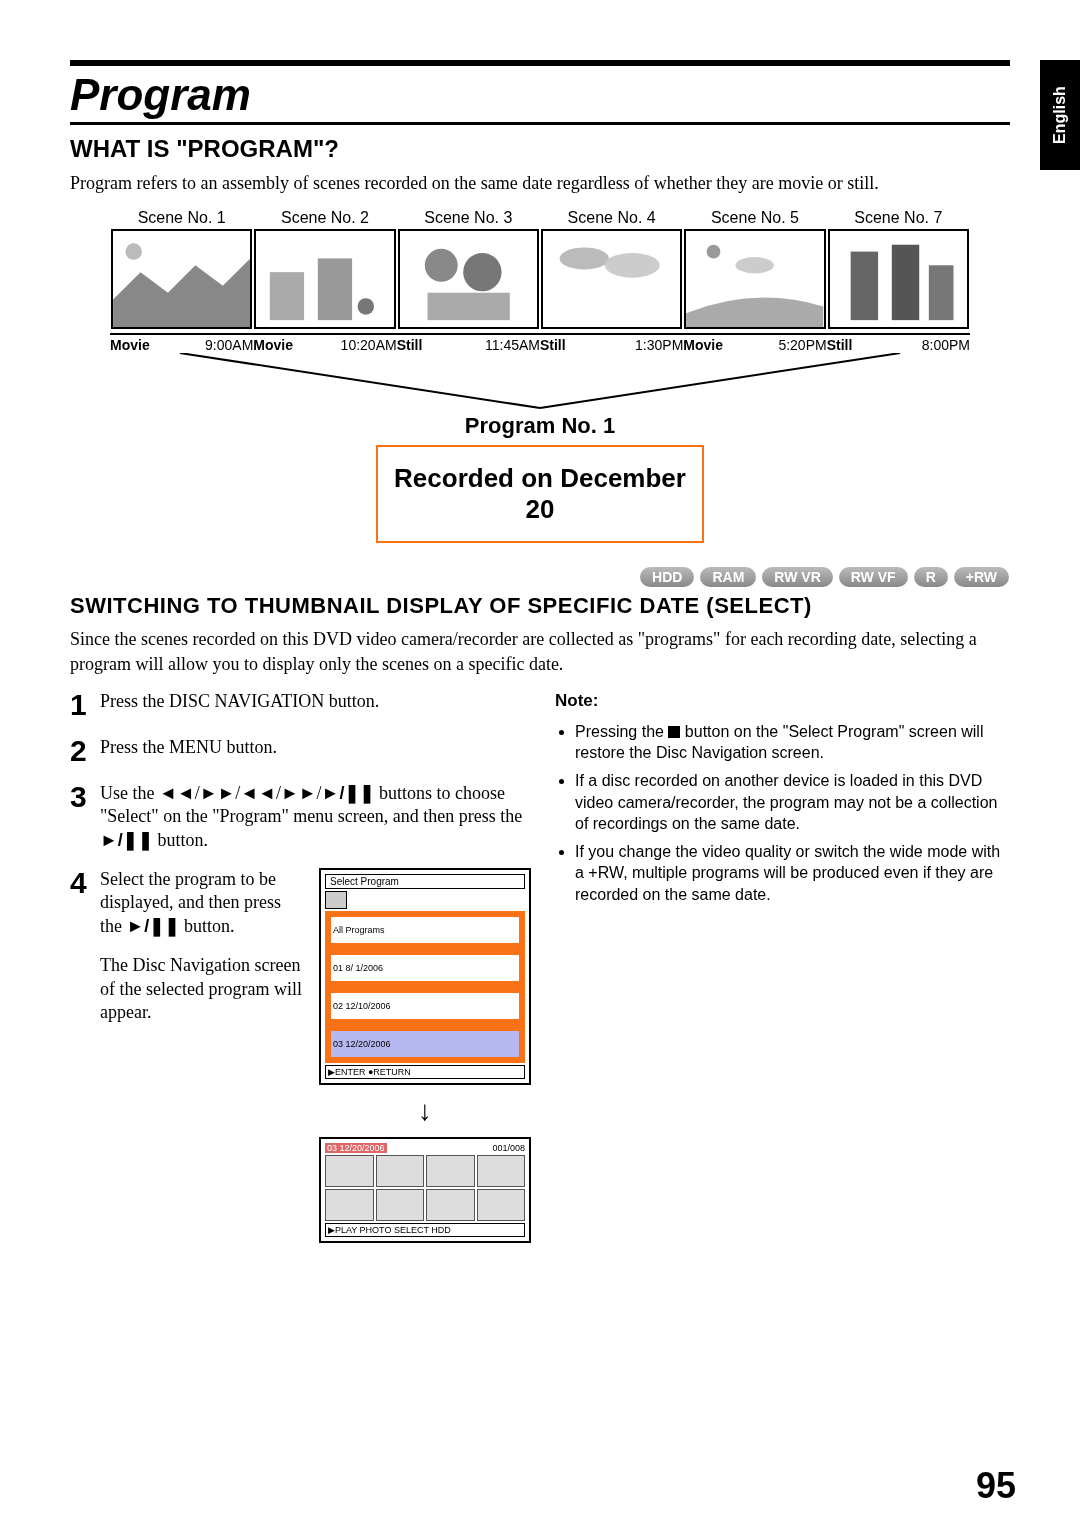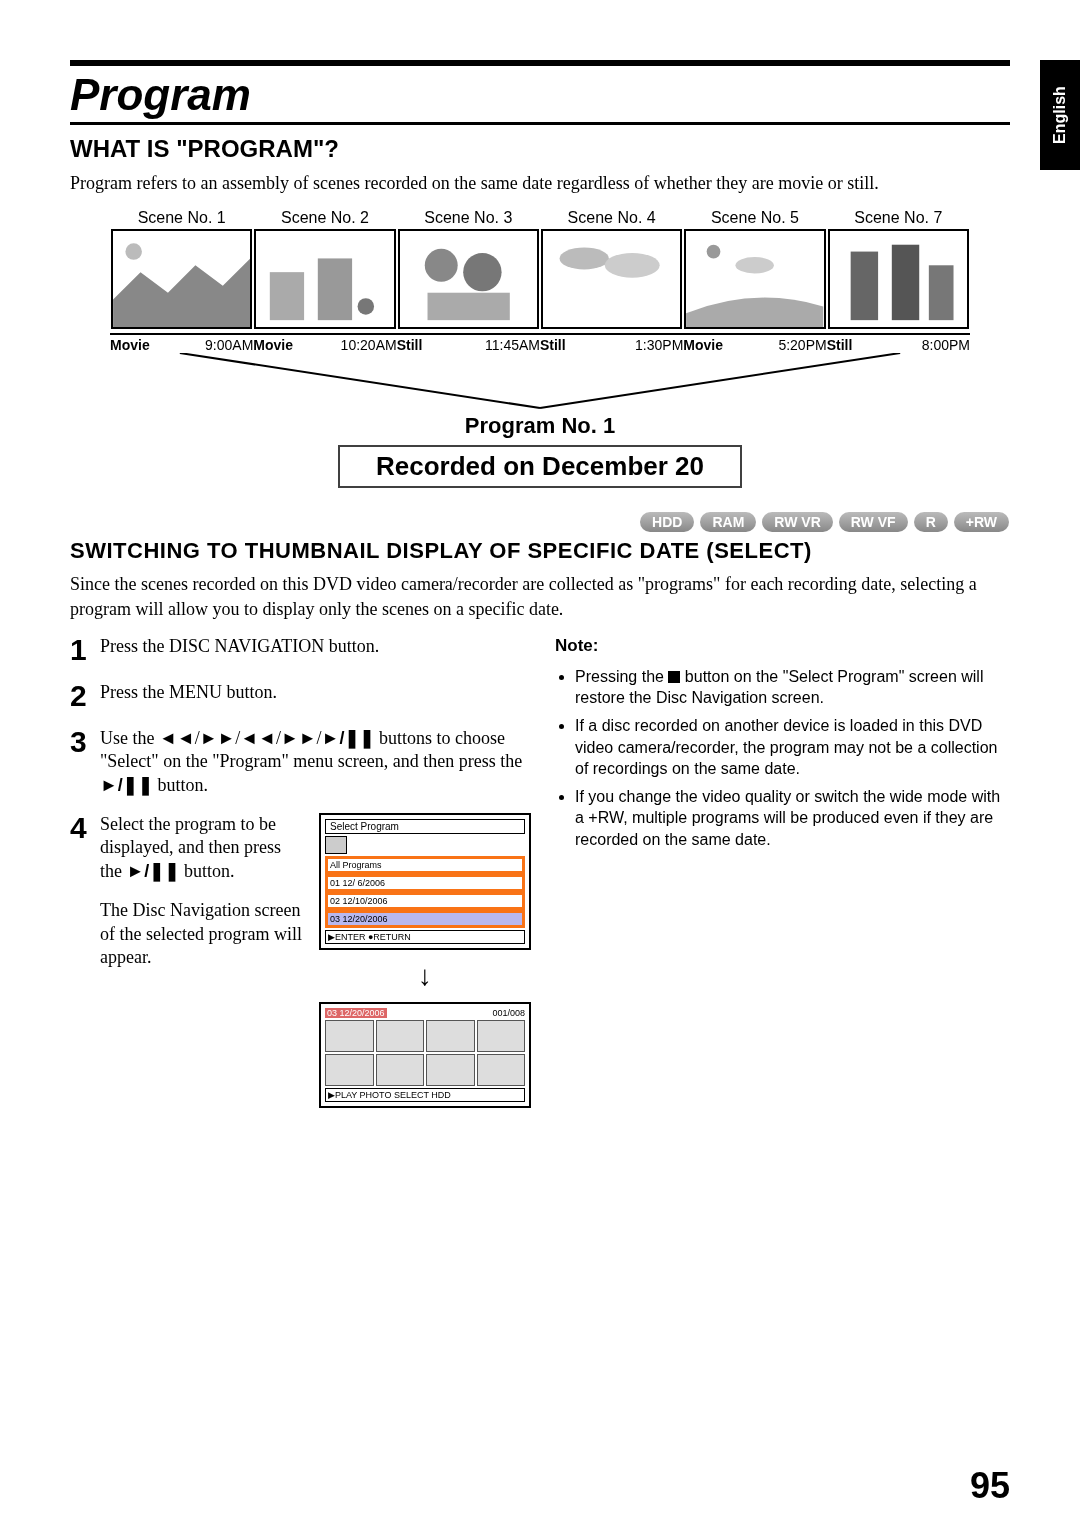--- a/index.html
+++ b/index.html
@@ -17,46 +17,46 @@
   .scene-labels div { flex: 1; text-align: center; }
   .thumb-row { display: flex; margin: 2px 40px 0 40px; }
   .thumb { flex: 1; height: 100px; border: 2px solid #000; margin: 0 1px; position: relative; overflow: hidden; background: #fff; }
   .thumb svg { width: 100%; height: 100%; display: block; }
   .timeline-row { display: flex; align-items: center; margin: 4px 40px 0 40px; font-family: Arial, sans-serif; font-size: 14px; }
   .timeline-row .seg { flex: 1; display: flex; justify-content: space-between; border-top: 2px solid #000; padding-top: 2px; position: relative; }
   .timeline-row .seg span:first-child { font-weight: 600; }
   .convergence { position: relative; height: 60px; margin: 0 40px; }
   .convergence svg { width: 100%; height: 100%; display: block; }
   .prog-no { font-family: Arial, Helvetica, sans-serif; font-size: 22px; font-weight: 700; text-align: center; }
-  .rec-box { font-family: Arial, Helvetica, sans-serif; font-size: 26px; font-weight: 700; border: 2px solid #404040; display: block; width: 404px; text-align: center; margin: 6px auto 0 auto; padding: 4px 10px; }
+  .rec-box { font-family: Arial, Helvetica, sans-serif; font-size: 26px; font-weight: 700; border: 2px solid #f97316; display: block; width: 328px; text-align: center; margin: 6px auto 0 auto; padding: 16px 10px; }
   .disc-badges { text-align: right; margin-top: 24px; color: #888; }
   .badge { display: inline-block; border-radius: 10px; background: linear-gradient(#bbb,#888); color: #fff; font-family: Arial, sans-serif; font-size: 14px; font-weight: 700; padding: 2px 12px; margin: 0 1px; }
   .subhead2 { font-family: Arial, Helvetica, sans-serif; font-size: 22px; font-weight: 900; margin: 6px 0 8px 0; letter-spacing: 0.5px; }
   .twocol { display: flex; gap: 30px; margin-top: 14px; }
   .leftcol { flex: 1; }
   .rightcol { flex: 1; font-family: Arial, Helvetica, sans-serif; font-size: 16px; line-height: 1.35; }
   .step { display: flex; align-items: flex-start; margin-bottom: 16px; }
   .step-num { font-family: Arial, Helvetica, sans-serif; font-size: 30px; font-weight: 900; width: 30px; flex-shrink: 0; line-height: 1; }
   .step-text { font-size: 18px; line-height: 1.3; }
   .step4-wrap { display: flex; gap: 18px; }
   .step4-text { flex: 1; font-size: 18px; line-height: 1.3; }
   .screenshots { width: 200px; display: flex; flex-direction: column; align-items: center; gap: 10px; }
   .screenbox { width: 212px; border: 2px solid #000; padding: 4px; font-family: Arial, sans-serif; font-size: 10px; }
   .screenbox .titlebar { border: 1px solid #000; padding: 1px 4px; font-size: 10px; margin-bottom: 2px; }
-  .screenbox .row { border: 3px solid #f97316; font-size: 9px; padding: 1px 2px; }
+  .screenbox .row { border: 6px solid #f97316; font-size: 9px; padding: 8px 2px; }
   .screenbox .row.sel { background: #b8b8f0; }
   .screenbox .footer { border: 1px solid #000; font-size: 9px; padding: 1px 2px; margin-top: 2px; }
   .arrow-down { font-size: 28px; font-weight: 700; }
   .grid6 { display: grid; grid-template-columns: repeat(4,1fr); grid-auto-rows: 32px; gap: 2px; }
   .grid6 .cell { border: 1px solid #555; background: #ddd; }
   .note-head { font-family: Arial, Helvetica, sans-serif; font-weight: 700; font-size: 17px; margin-bottom: 8px; }
   .bullets { list-style: disc; margin-left: 20px; }
   .bullets li { margin-bottom: 6px; }
   .stop-sq { display: inline-block; width: 12px; height: 12px; background: #000; vertical-align: -1px; }
-  .pageno { position: absolute; bottom: 28px; right: 70px; font-family: Arial, Helvetica, sans-serif; font-size: 36px; font-weight: 900; }
+  .pageno { position: absolute; bottom: 28px; right: 64px; font-family: Arial, Helvetica, sans-serif; font-size: 36px; font-weight: 900; }
   .icon-glyph { font-family: Arial, sans-serif; font-weight: 700; }
 </style>
 </head>
 <body>
 
 <div class="page">
   <div class="lang-tab">
       <span>English</span>
     </div>
 
@@ -192,21 +192,21 @@
           <div class="step4-text">
             Select the program to be displayed, and then press the <span class="icon-glyph">►/❚❚</span> button.
             <div style="height:16px"></div>
             <div>The Disc Navigation screen of the selected program will appear.</div>
           </div>
           <div class="screenshots">
             <div class="screenbox">
               <div class="titlebar">Select Program</div>
               <div style="width:22px;height:18px;border:1px solid #000;margin:2px 0;background:#ccc"></div>
               <div class="row">All Programs</div>
-              <div class="row">01  12/  6/2006</div>
+              <div class="row">01  8/  1/2006</div>
               <div class="row">02  12/10/2006</div>
               <div class="row sel">03  12/20/2006</div>
               <div class="footer">▶ENTER  ●RETURN</div>
             </div>
             <div class="arrow-down">↓</div>
             <div class="screenbox">
               <div style="display:flex;justify-content:space-between;font-size:9px;margin-bottom:2px">
                 <span style="background:#d66;color:#fff;padding:0 2px">03  12/20/2006</span>
                 <span>001/008</span>
               </div>

